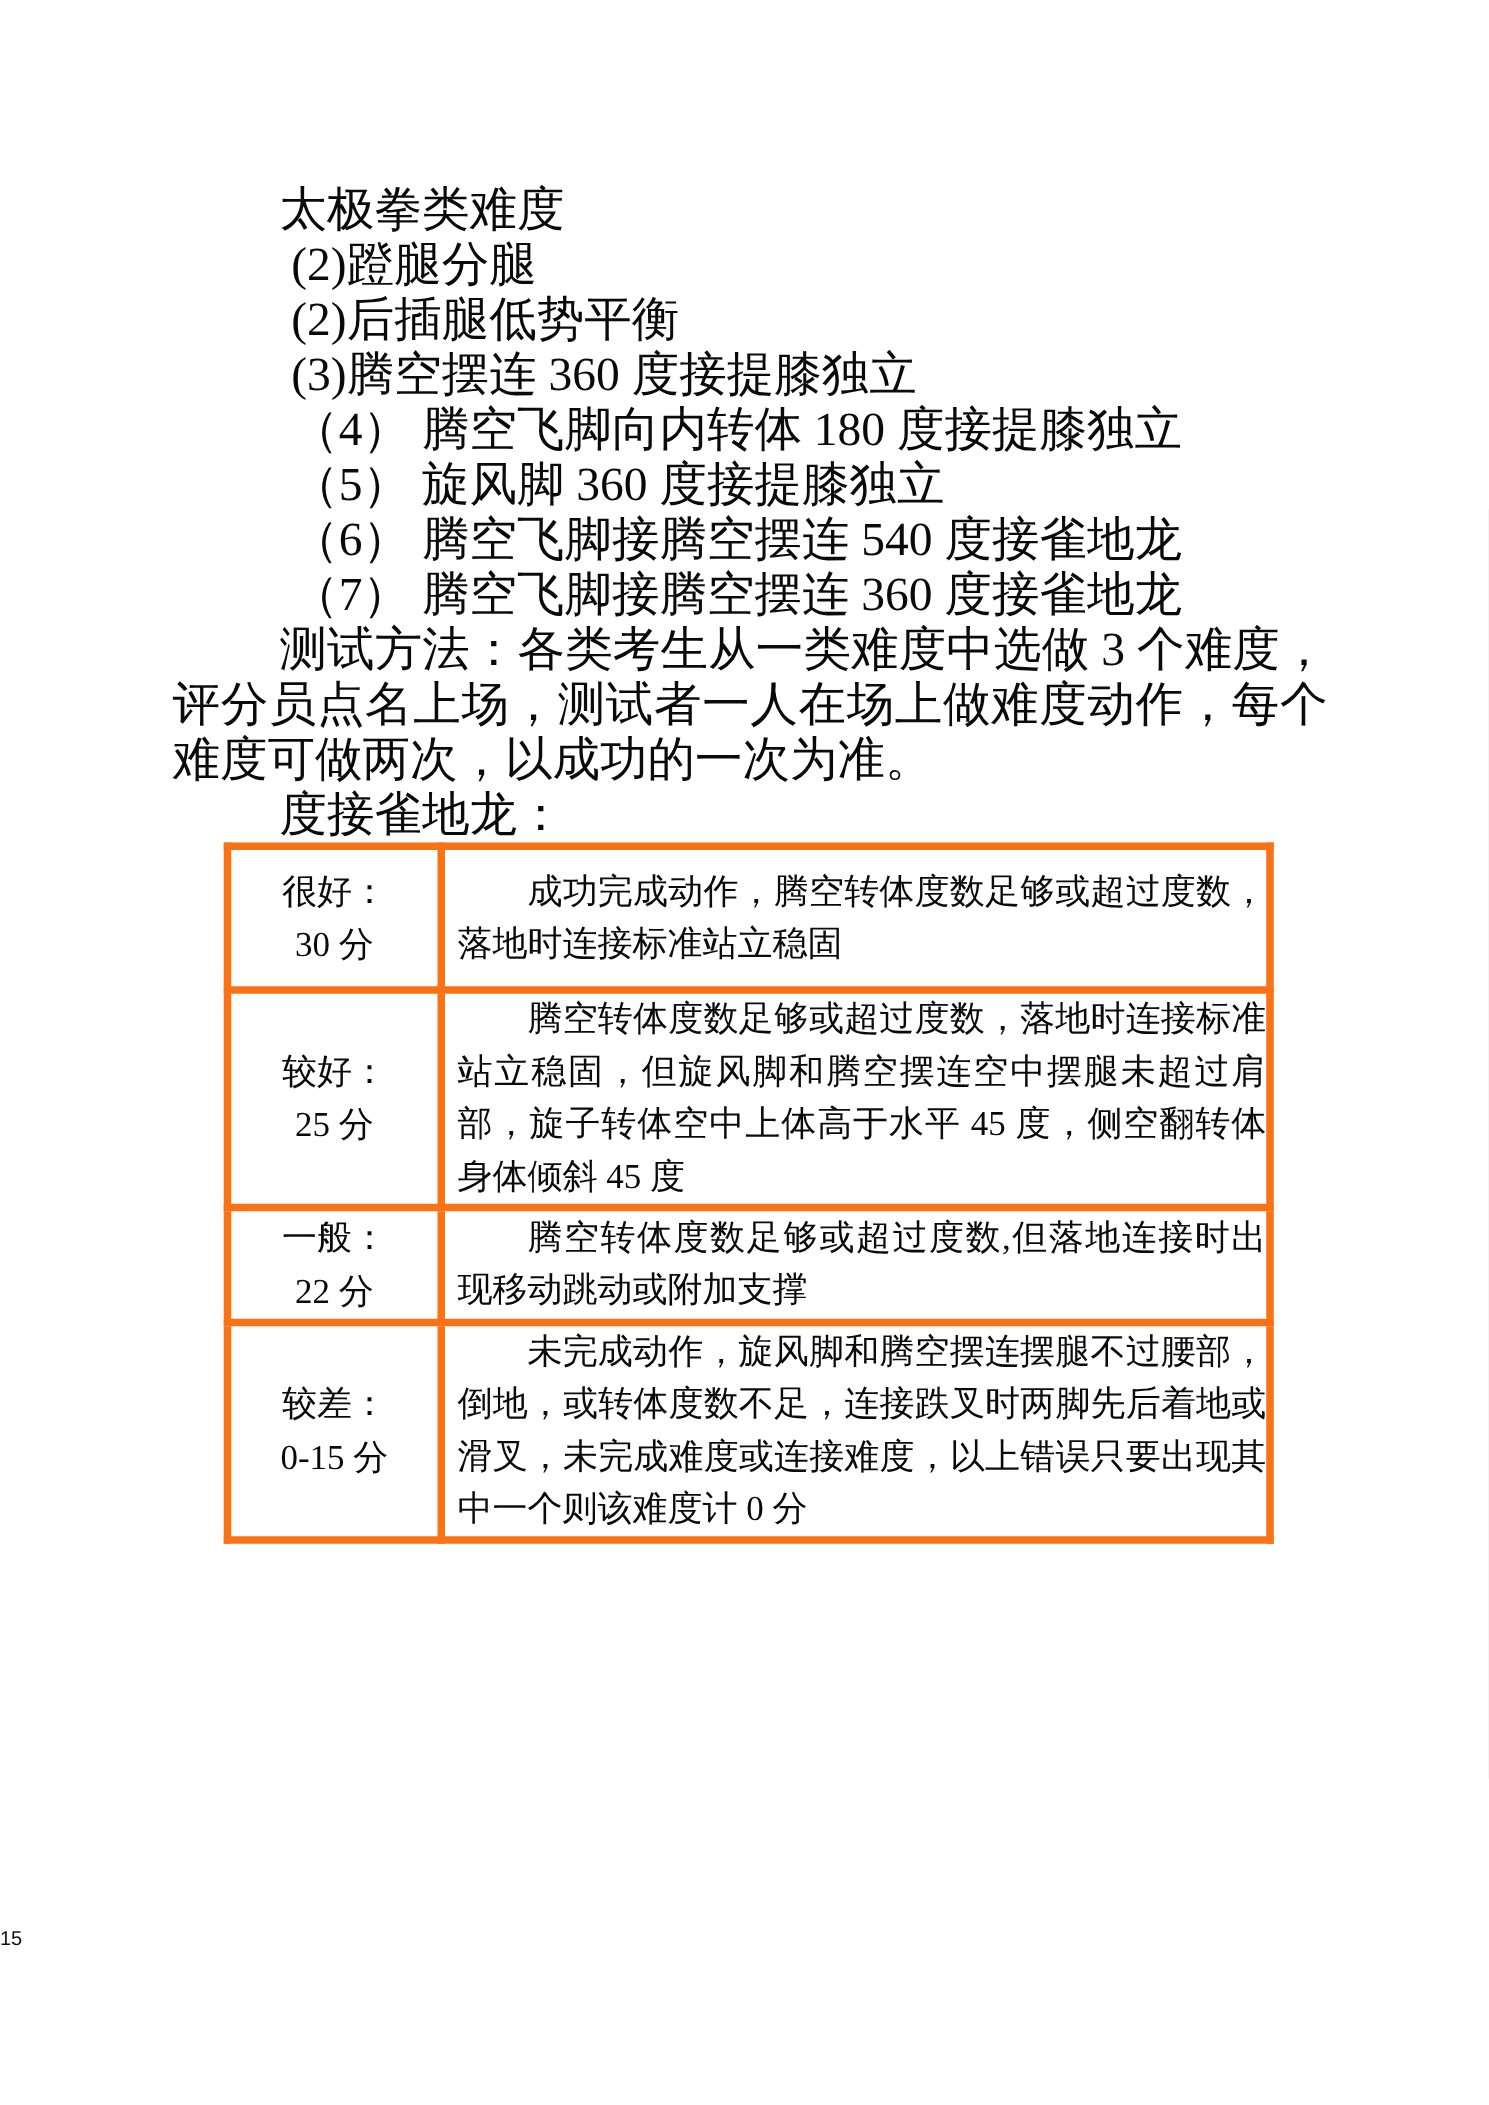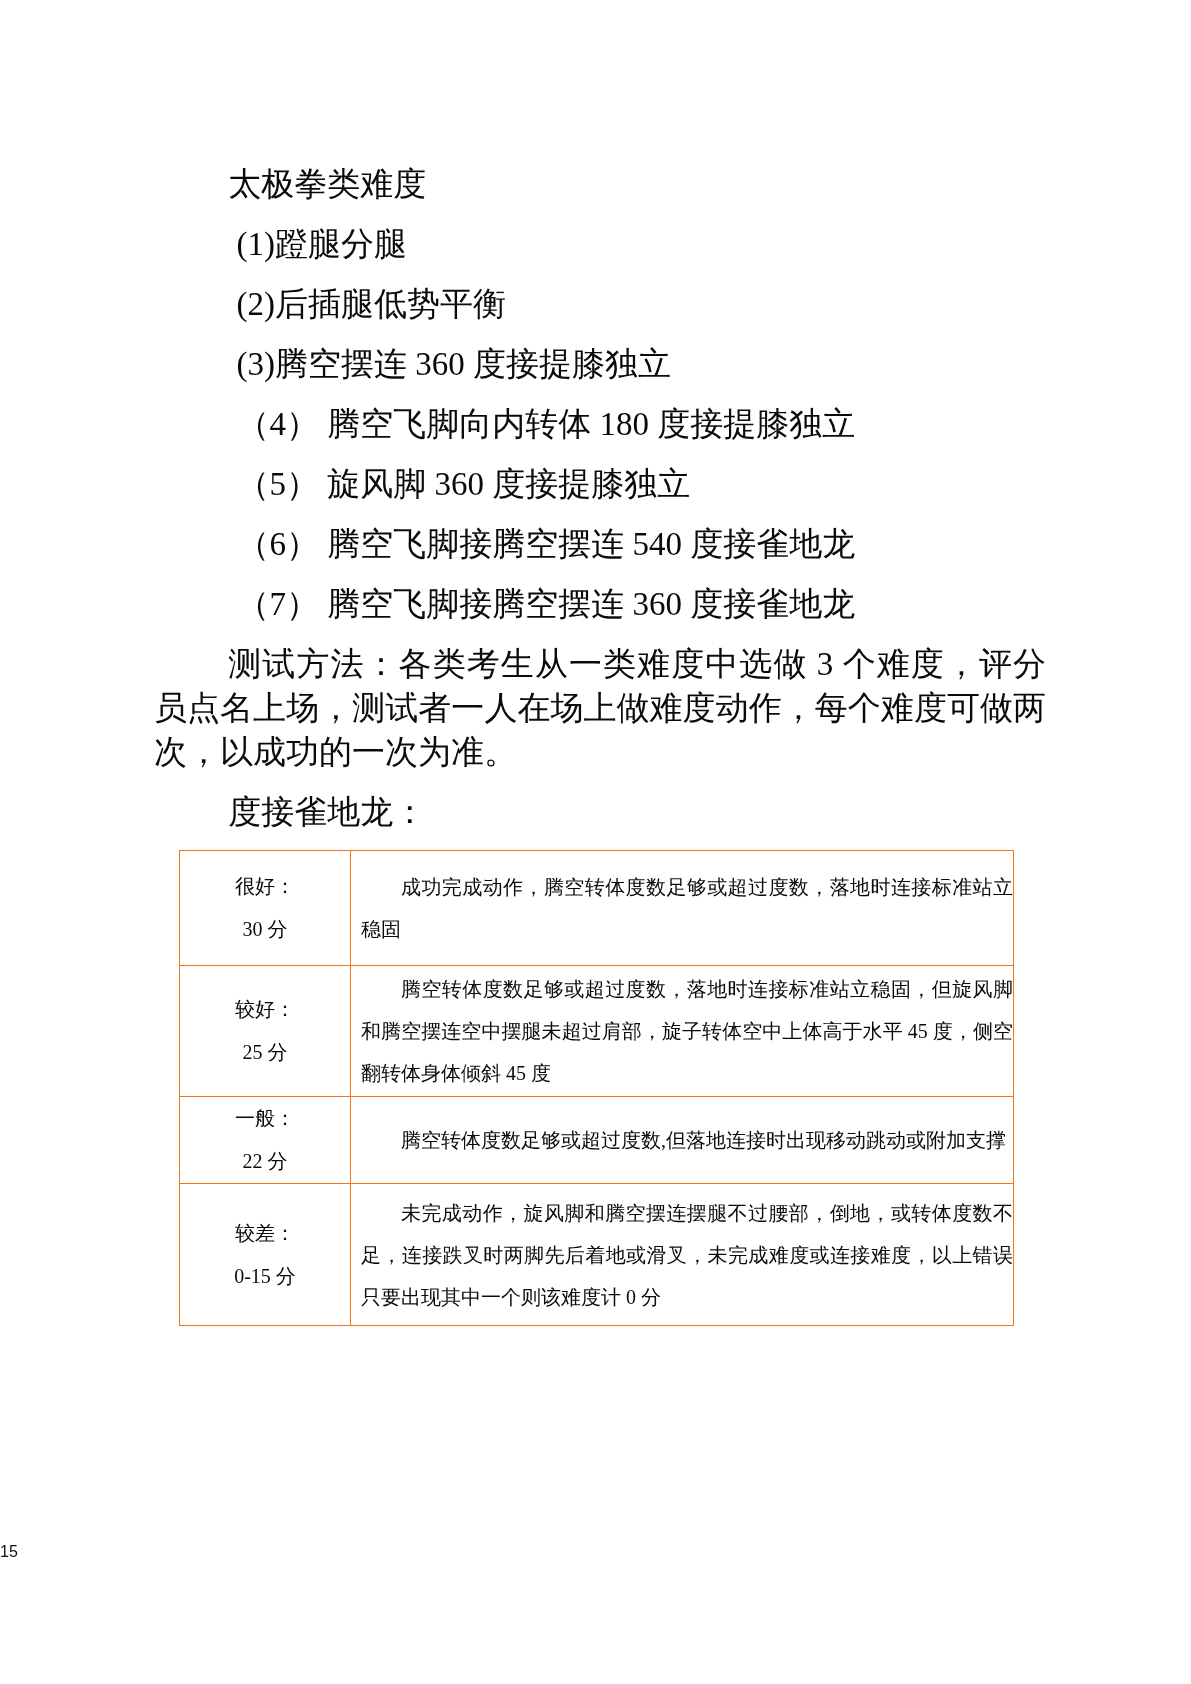--- a/index.html
+++ b/index.html
@@ -17,22 +17,22 @@
     font-family: "Liberation Serif", "DejaVu Serif", serif;
     overflow: hidden;
   }
   .content {
     position: absolute;
     left: 138px;
     top: 146px;
     width: 924px;
   }
   .line, .para {
-    margin: 16px;
-    font-size: 33px;
+    margin: 0;
+    font-size: 38px;
     line-height: 44px;
     white-space: normal;
   }
   .para {
     text-align: justify;
     text-indent: 2.25em;
   }
   .indent {
     text-indent: 2.25em;
   }
@@ -40,23 +40,23 @@
     text-indent: 2.5em;
   }
   table.score-table {
     border-collapse: collapse;
     table-layout: fixed;
     width: 834px;
     margin-left: 41px;
     margin-top: 0;
   }
   table.score-table td {
-    border: 1px solid #f97316;
+    border: 6px solid #f97316;
     vertical-align: middle;
-    font-size: 20px;
+    font-size: 28px;
   }
   td.grade-cell {
     text-align: center;
     padding: 0 4px;
   }
   .grade-cell div {
     line-height: 43px;
   }
   td.desc-cell {
     padding: 0 0 0 10px;
@@ -84,21 +84,21 @@
   }
 </style>
 </head>
 <body>
 
 <div class="page">
   <div class="content">
 
     <p class="line indent">太极拳类难度</p>
 
-    <p class="line item">(1)蹬腿分腿</p>
+    <p class="line item">(2)蹬腿分腿</p>
     <p class="line item">(2)后插腿低势平衡</p>
     <p class="line item">(3)腾空摆连 360 度接提膝独立</p>
     <p class="line item">（4） 腾空飞脚向内转体 180 度接提膝独立</p>
     <p class="line item">（5） 旋风脚 360 度接提膝独立</p>
     <p class="line item">（6） 腾空飞脚接腾空摆连 540 度接雀地龙</p>
     <p class="line item">（7） 腾空飞脚接腾空摆连 360 度接雀地龙</p>
 
     <p class="para">测试方法：各类考生从一类难度中选做 3 个难度，评分员点名上场，测试者一人在场上做难度动作，每个难度可做两次，以成功的一次为准。</p>
 
 

